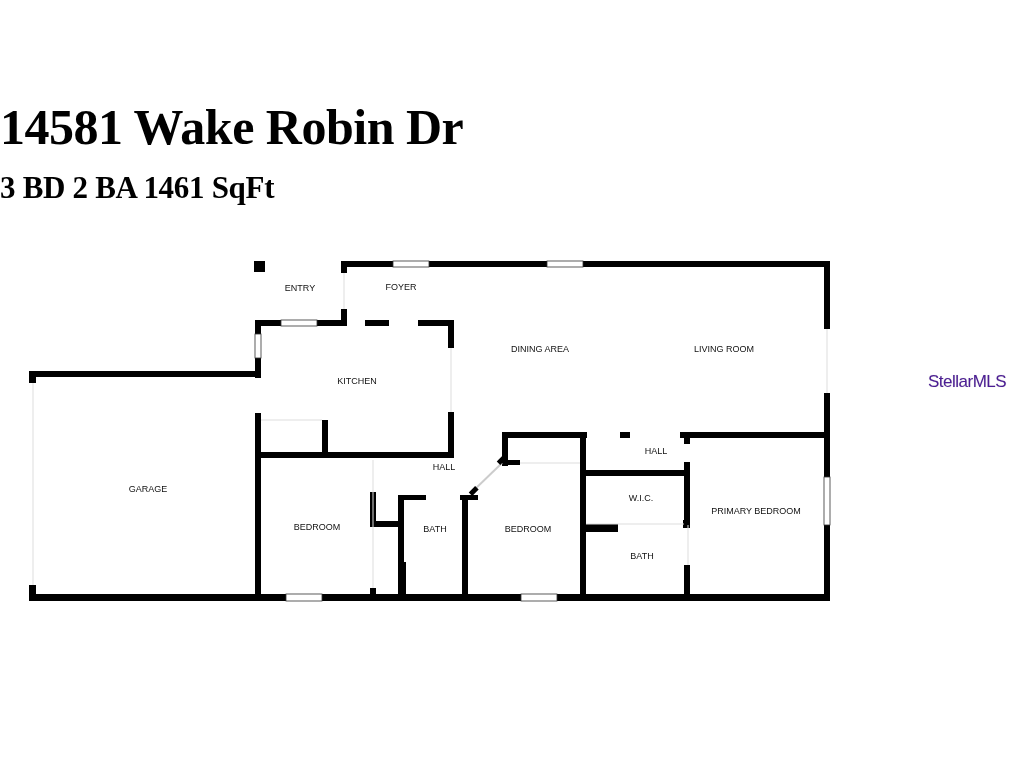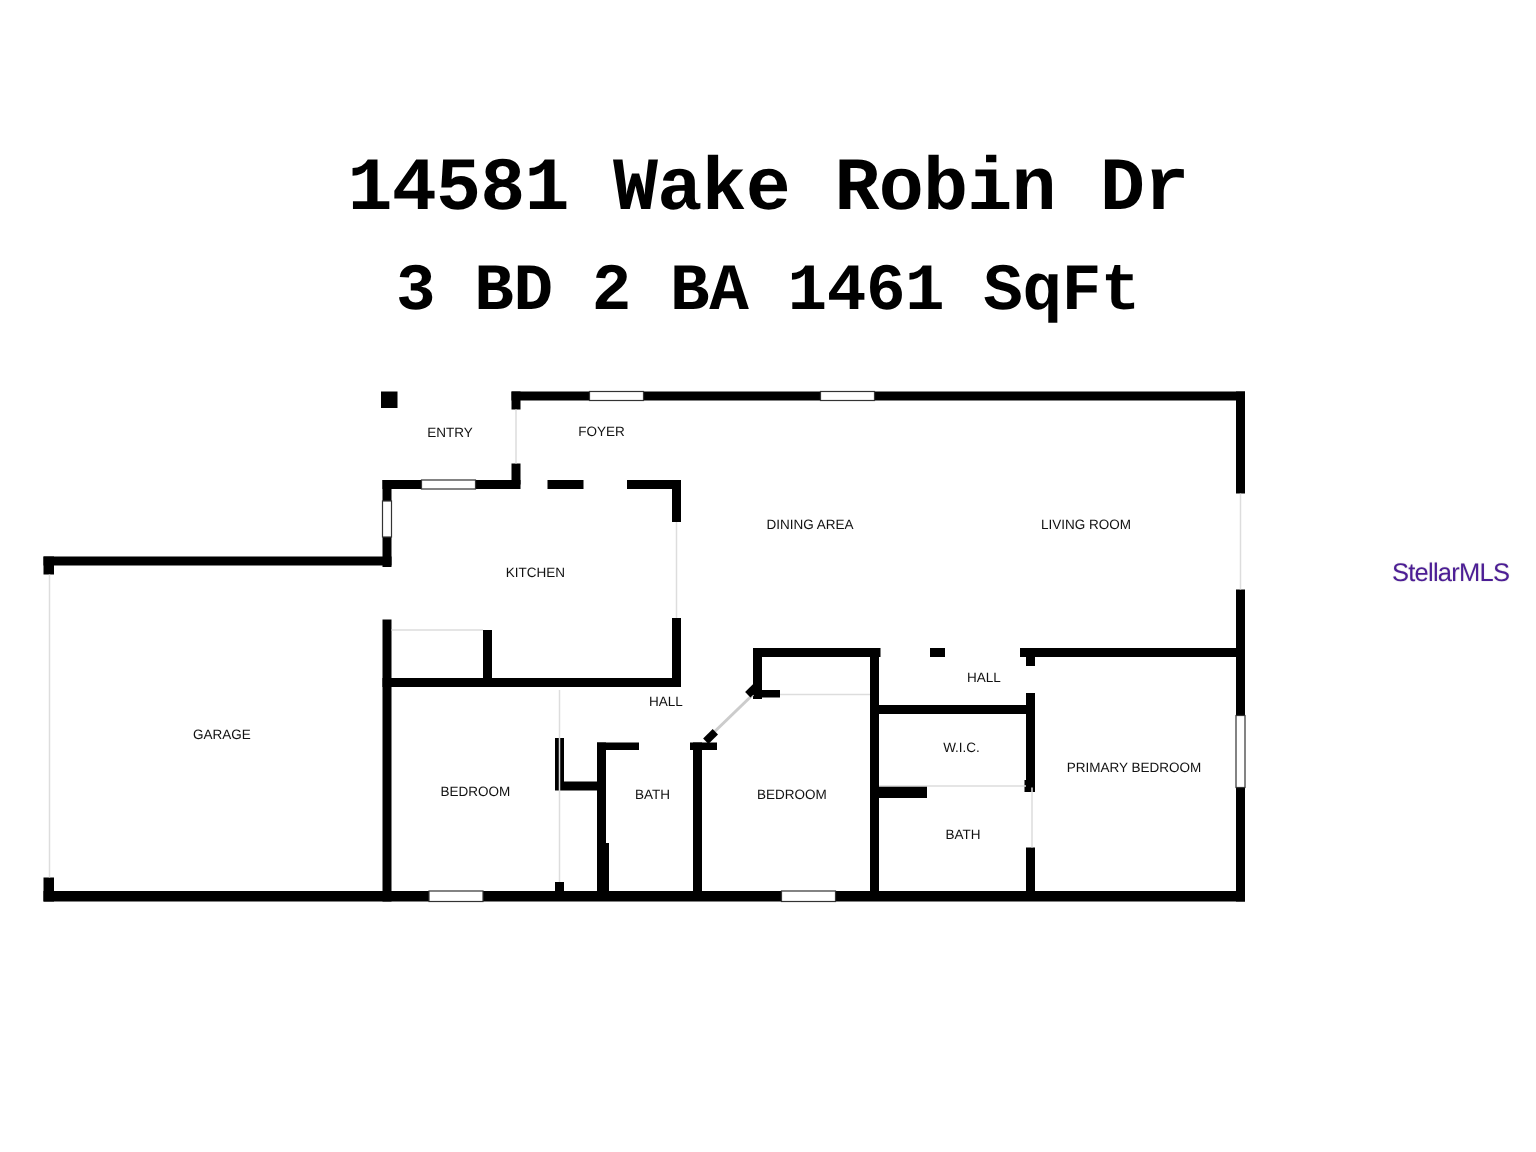--- a/index.html
+++ b/index.html
@@ -1,19 +1,19 @@
 <!DOCTYPE html>
 <html><head>
 <meta charset="utf-8">
 <style>
   html, body { margin:0; padding:0; background:#ffffff; }
   body { width:1024px; height:768px; position:relative; overflow:hidden; font-family:"Liberation Sans", sans-serif; }
-  .title { position:absolute; left:0; width:1024px; text-align:center; color:#000; font-weight:bold; font-family:Liberation Mono, monospace; }
+  .title { position:absolute; left:0; width:1024px; text-align:left; color:#000; font-weight:bold; font-family:Liberation Serif, serif; }
   #addr { top:98px; font-size:50px; letter-spacing:-0.5px; }
-  #specs { top:170px; font-size:44px; letter-spacing:-0.3px; }
+  #specs { top:170px; font-size:31px; letter-spacing:-0.3px; }
   svg { position:absolute; left:0; top:0; }
   .lbl { font-family:"Liberation Sans", sans-serif; font-size:9px; fill:#111; text-anchor:middle; dominant-baseline:middle; }
   .wm { position:absolute; left:928px; top:372px; font-size:17px; color:#4c1d95; font-family:"Liberation Sans", sans-serif; letter-spacing:-0.5px; text-shadow:0 0 1px #ccc; }
 </style>
 </head>
 <body>
 
 <div id="addr" class="title">14581 Wake Robin Dr</div>
 <div id="specs" class="title">3 BD 2 BA 1461 SqFt</div>
 

